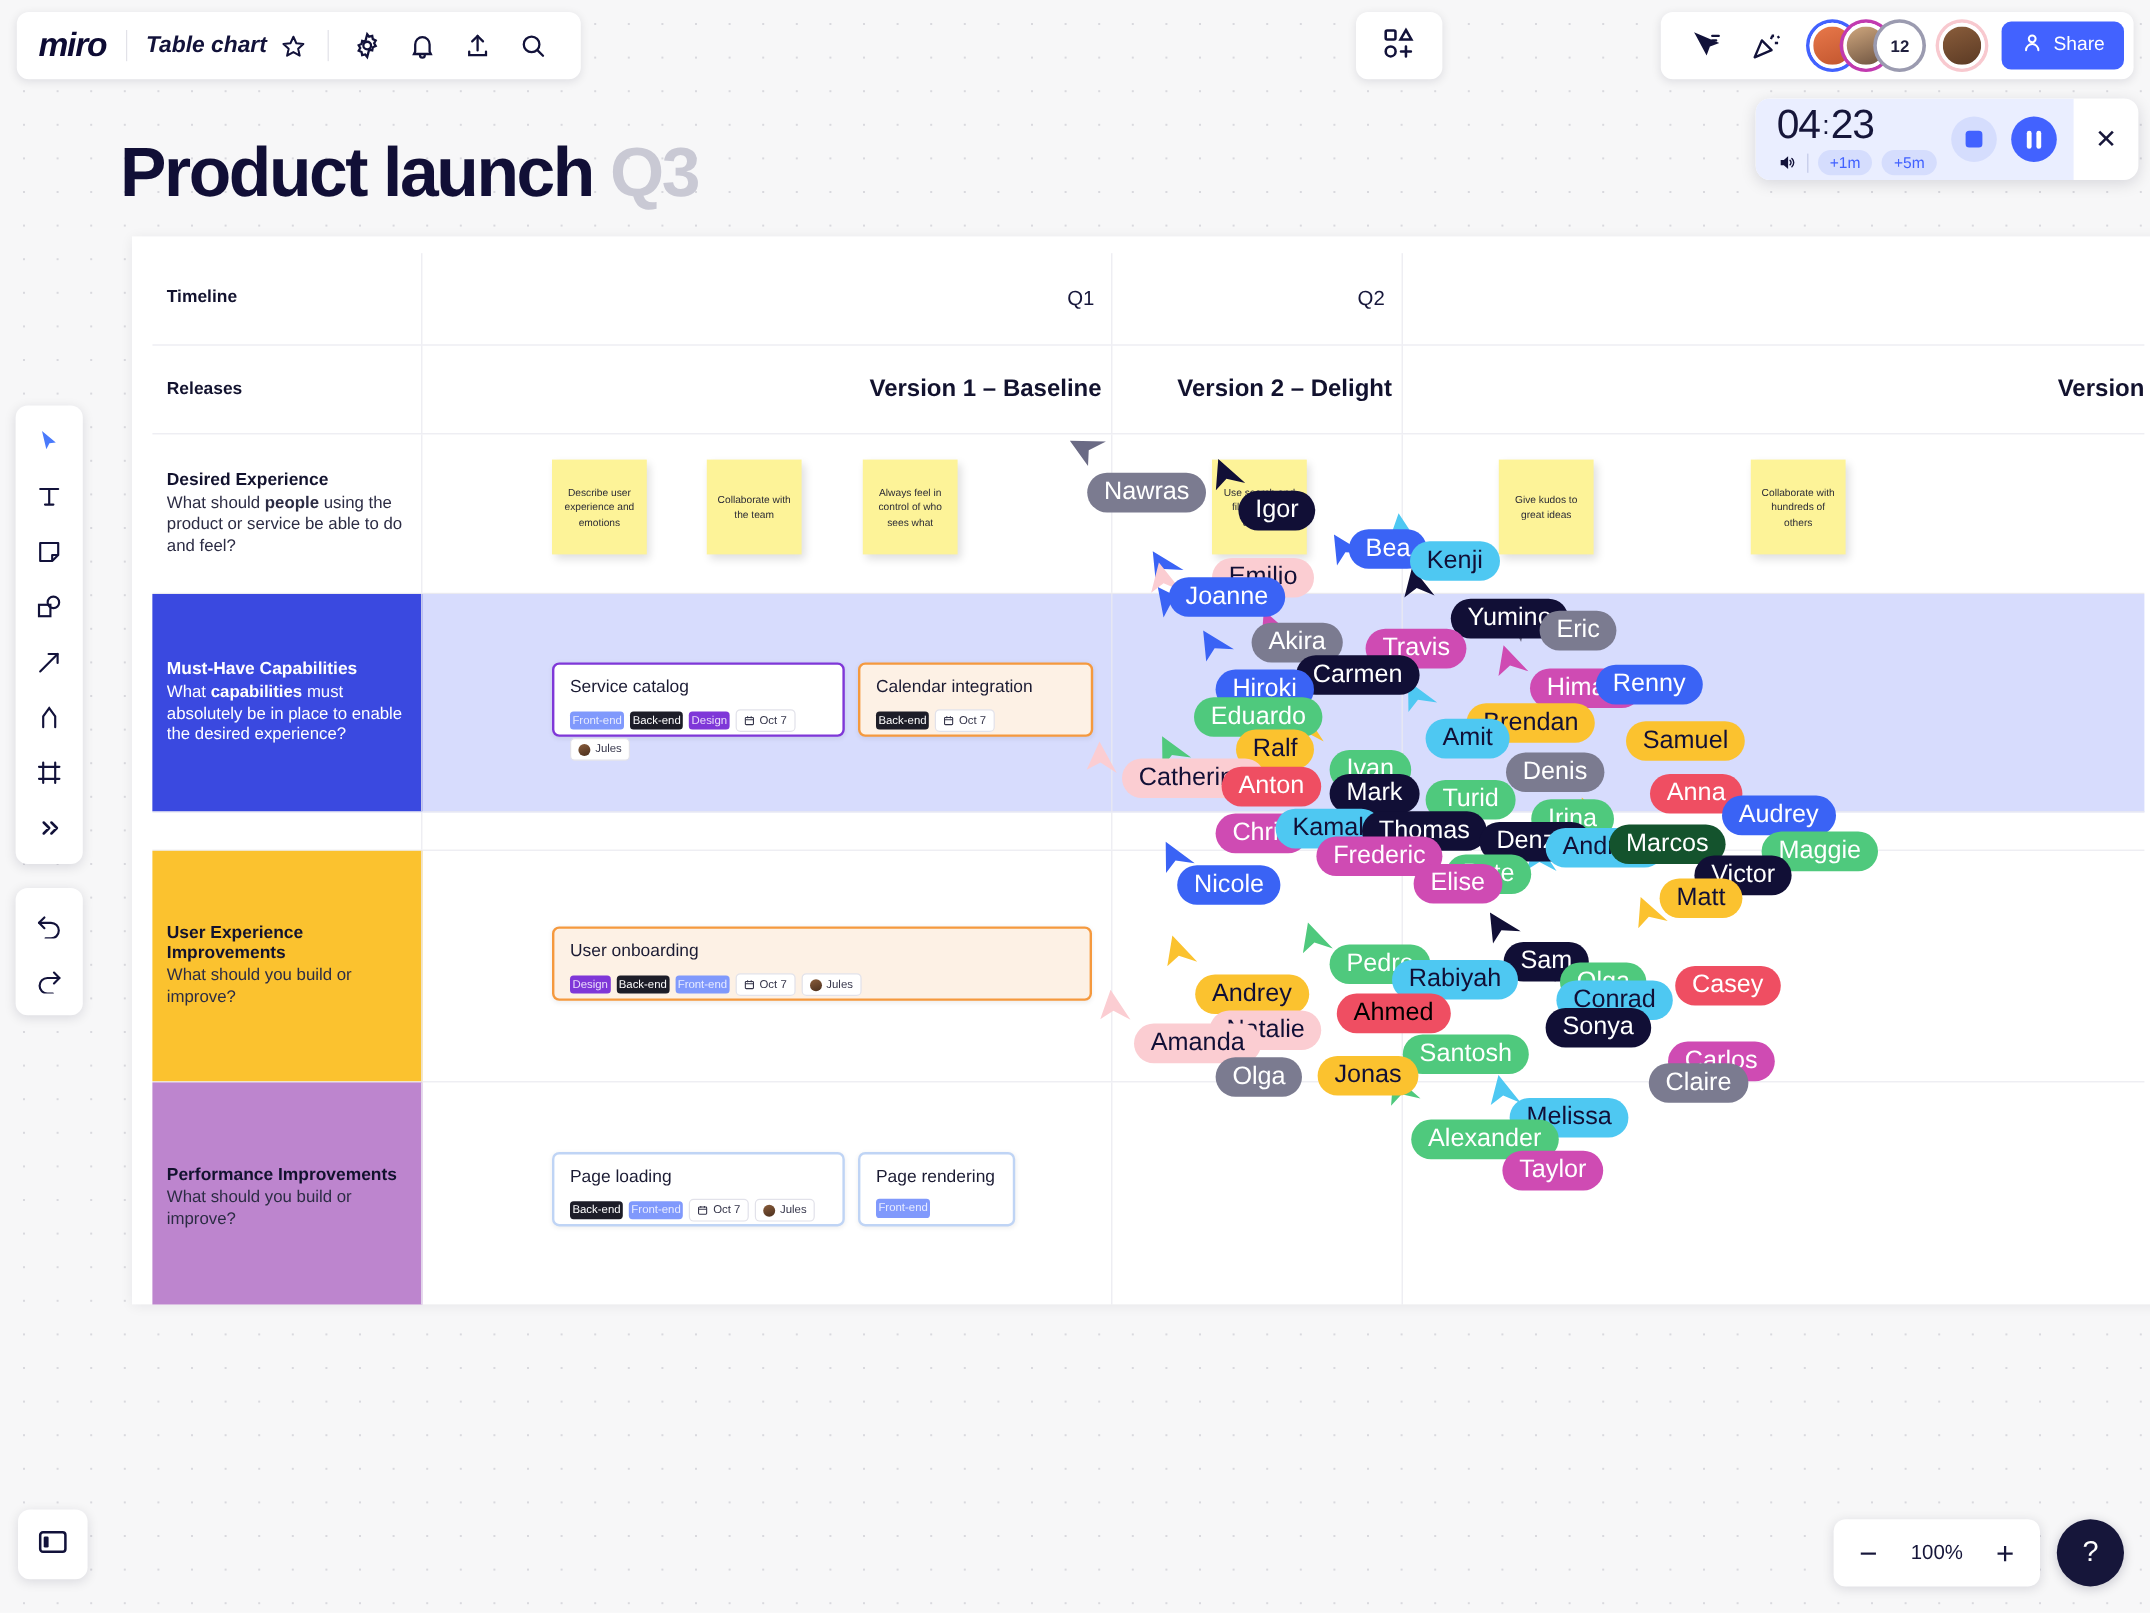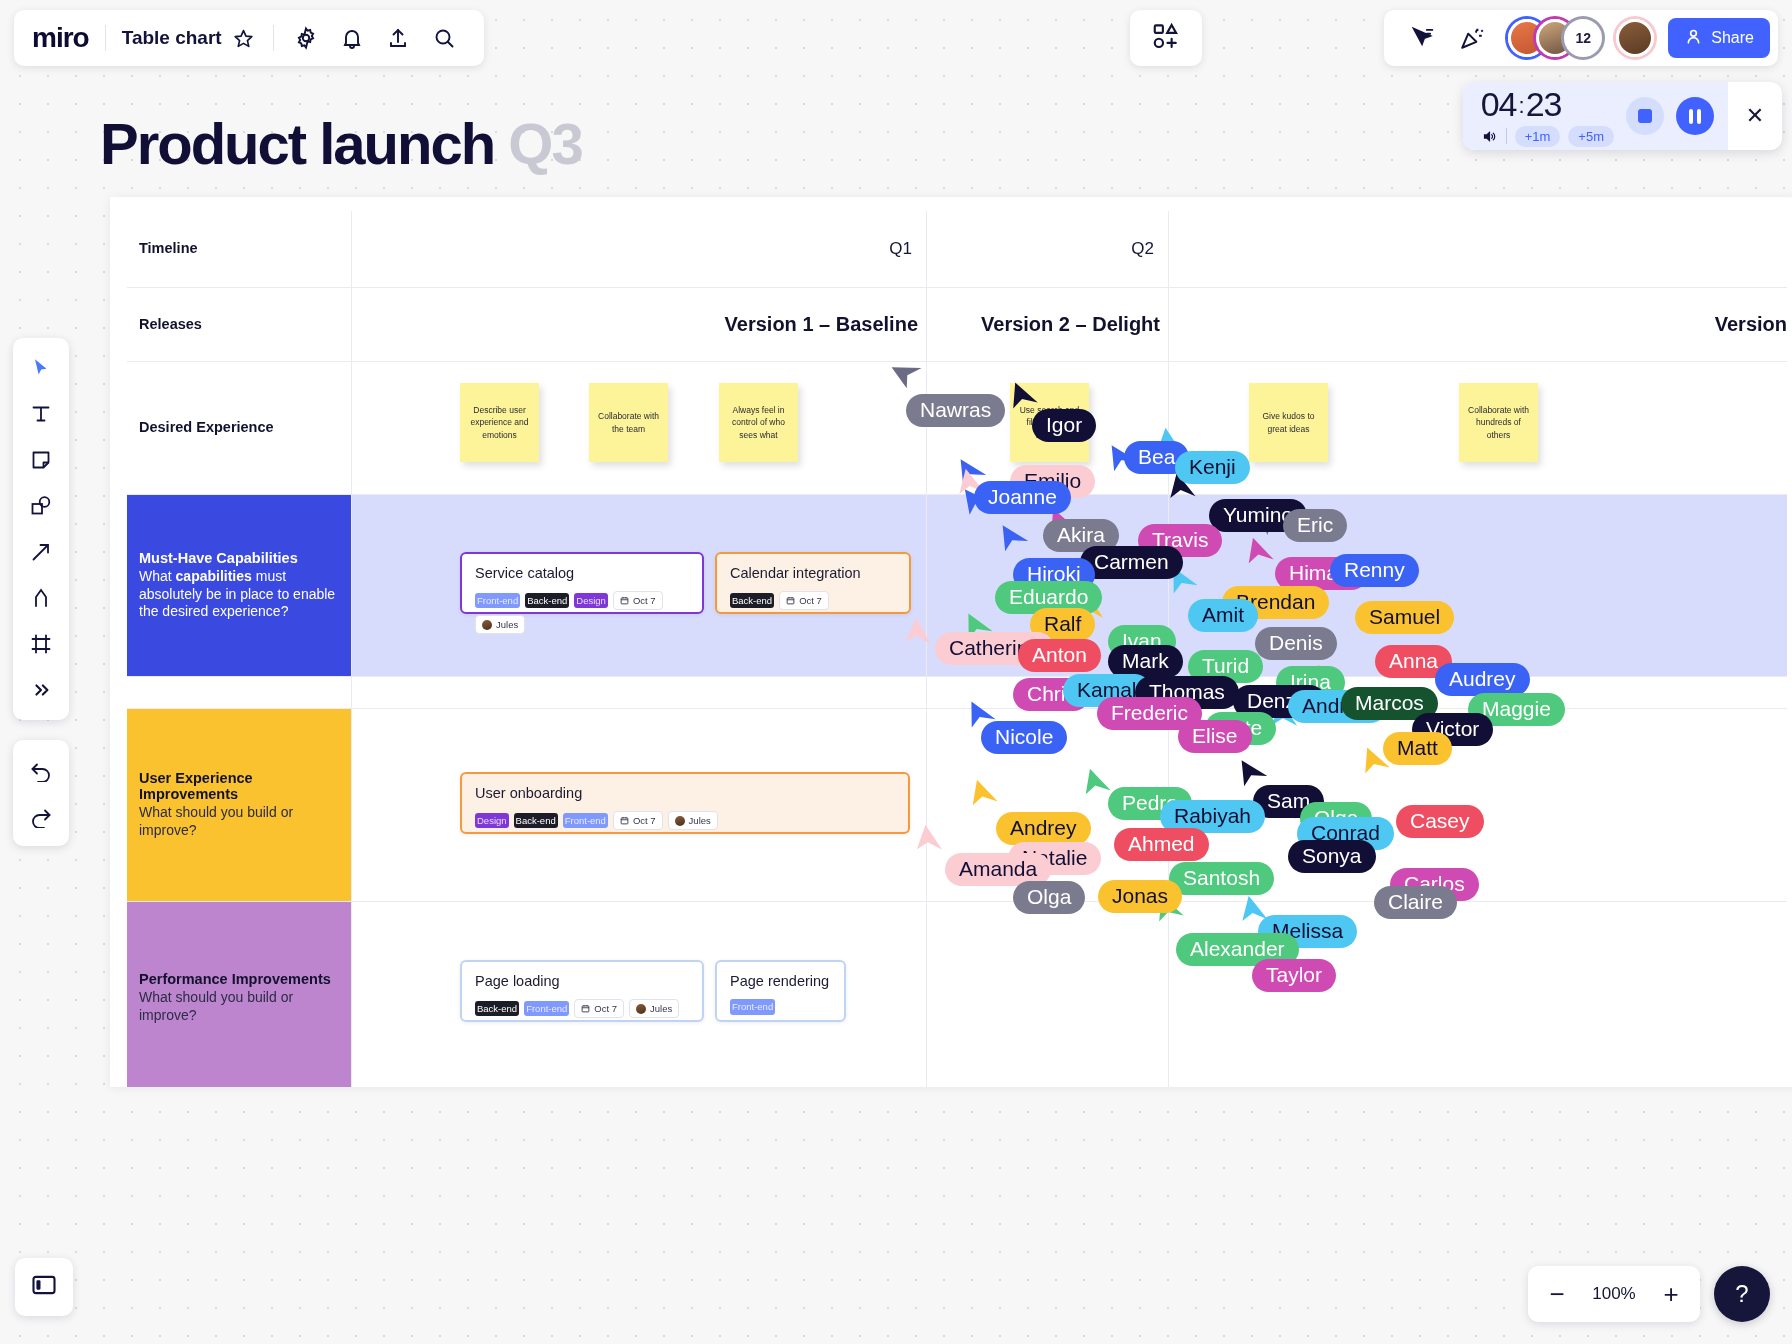--- a/index.html
+++ b/index.html
@@ -11,21 +11,21 @@
     background-image: radial-gradient(circle, #d9d9de 1px, transparent 1px);
     background-size: 28px 28px;
     background-position: 6px 6px;
   }
   .noselect { user-select:none; }
 
   
   #topbar-left {
     position:absolute; left:14px; top:10px; height:56px;
     background:#fff; border-radius:10px; display:flex; align-items:center;
-    box-shadow:0 2px 8px rgba(10,10,40,.10); padding:0 18px; gap:0;
+    box-shadow:0 2px 8px rgba(10,10,40,.10); padding:0 18px; gap:0;font-style:italic;
   }
   #logo { font-size:28px; font-weight:700; color:#0d0b33; letter-spacing:-1px; padding-right:16px;}
   .vsep { width:1px; height:26px; background:#e2e2e8; }
   #board-title-wrap { display:flex; align-items:center; gap:9px; padding:0 16px; }
   #board-title { font-size:19px; color:#12123a; font-weight:600;}
   .tb-icon { width:44px; height:44px; display:flex; align-items:center; justify-content:center; border-radius:8px; cursor:pointer;}
   .tb-icons { display:flex; align-items:center; padding-left:10px; gap:2px;}
 
   
   #topbar-shapes {
@@ -370,20 +370,21 @@
         </div>
         <div class="cell" style="flex:1;display:flex;align-items:center;justify-content:flex-end;padding-right:0;">
           <span class="rel-txt">Version</span>
         </div>
       </div>
     </div>
 
     <div class="trow" style="height:133px;">
       <div class="rowhead">
         <h4>Desired Experience</h4>
+        <p><span>What should </span><b>people</b><span> using the product or service be able to do and feel?</span></p>
       </div>
       <div class="cells">
         <div class="cell" style="flex:0 0 575px;"></div>
         <div class="cell" style="flex:0 0 242px;"></div>
         <div class="cell" style="flex:1;"></div>
       </div>
     </div>
 
     <div class="trow band-blue" style="height:182px;">
       <div class="rowhead rh-blue">
@@ -713,21 +714,21 @@
     <div class="chip" style="left: 1412px; top: 713px; background: rgb(17, 15, 54); color: rgb(255, 255, 255);"><span>Victor</span></div>
     <div class="chip" style="left: 1383px; top: 732px; background: rgb(251, 194, 47); color: rgb(17, 15, 54);"><span>Matt</span></div>
     <div class="chip" style="left: 981px; top: 721px; background: rgb(58, 99, 245); color: rgb(255, 255, 255);"><span>Nicole</span></div>
     <div class="chip" style="left: 1108px; top: 787px; background: rgb(79, 201, 125); color: rgb(255, 255, 255);"><span>Pedro</span></div>
     <div class="chip" style="left: 1253px; top: 785px; background: rgb(17, 15, 54); color: rgb(255, 255, 255);"><span>Sam</span></div>
     <div class="chip" style="left: 1300px; top: 787px; background: rgb(79, 201, 125); color: rgb(255, 255, 255); margin-top: 15px;"><span>Olga</span></div>
     <div class="chip" style="left: 1396px; top: 805px; background: rgb(239, 78, 98); color: rgb(255, 255, 255);"><span>Casey</span></div>
     <div class="chip" style="left: 1160px; top: 800px; background: rgb(78, 200, 242); color: rgb(17, 15, 54);"><span>Rabiyah</span></div>
     <div class="chip" style="left: 996px; top: 812px; background: rgb(251, 194, 47); color: rgb(17, 15, 54);"><span>Andrey</span></div>
     <div class="chip" style="left: 1297px; top: 817px; background: rgb(78, 200, 242); color: rgb(17, 15, 54);"><span>Conrad</span></div>
-    <div class="chip" style="left: 1114px; top: 828px; background: rgb(239, 78, 98); color: #ffffff;"><span>Ahmed</span></div>
+    <div class="chip" style="left: 1114px; top: 828px; background: rgb(239, 78, 98); color: #000000;"><span>Ahmed</span></div>
     <div class="chip" style="left: 1008px; top: 842px; background: rgb(251, 205, 210); color: rgb(17, 15, 54);"><span>Natalie</span></div>
     <div class="chip" style="left: 1288px; top: 840px; background: rgb(17, 15, 54); color: rgb(255, 255, 255);"><span>Sonya</span></div>
     <div class="chip" style="left: 945px; top: 853px; background: rgb(251, 205, 210); color: rgb(17, 15, 54);"><span>Amanda</span></div>
     <div class="chip" style="left: 1169px; top: 862px; background: rgb(79, 201, 125); color: rgb(255, 255, 255);"><span>Santosh</span></div>
     <div class="chip" style="left: 1390px; top: 868px; background: rgb(207, 75, 179); color: rgb(255, 255, 255);"><span>Carlos</span></div>
     <div class="chip" style="left: 1098px; top: 880px; background: rgb(251, 194, 47); color: rgb(17, 15, 54);"><span>Jonas</span></div>
     <div class="chip" style="left: 1013px; top: 881px; background: rgb(123, 123, 144); color: rgb(255, 255, 255);"><span>Olga</span></div>
     <div class="chip" style="left: 1374px; top: 886px; background: rgb(123, 123, 144); color: rgb(255, 255, 255);"><span>Claire</span></div>
     <div class="chip" style="left: 1258px; top: 915px; background: rgb(78, 200, 242); color: rgb(17, 15, 54);"><span>Melissa</span></div>
     <div class="chip" style="left: 1176px; top: 933px; background: rgb(79, 201, 125); color: rgb(255, 255, 255);"><span>Alexander</span></div>

